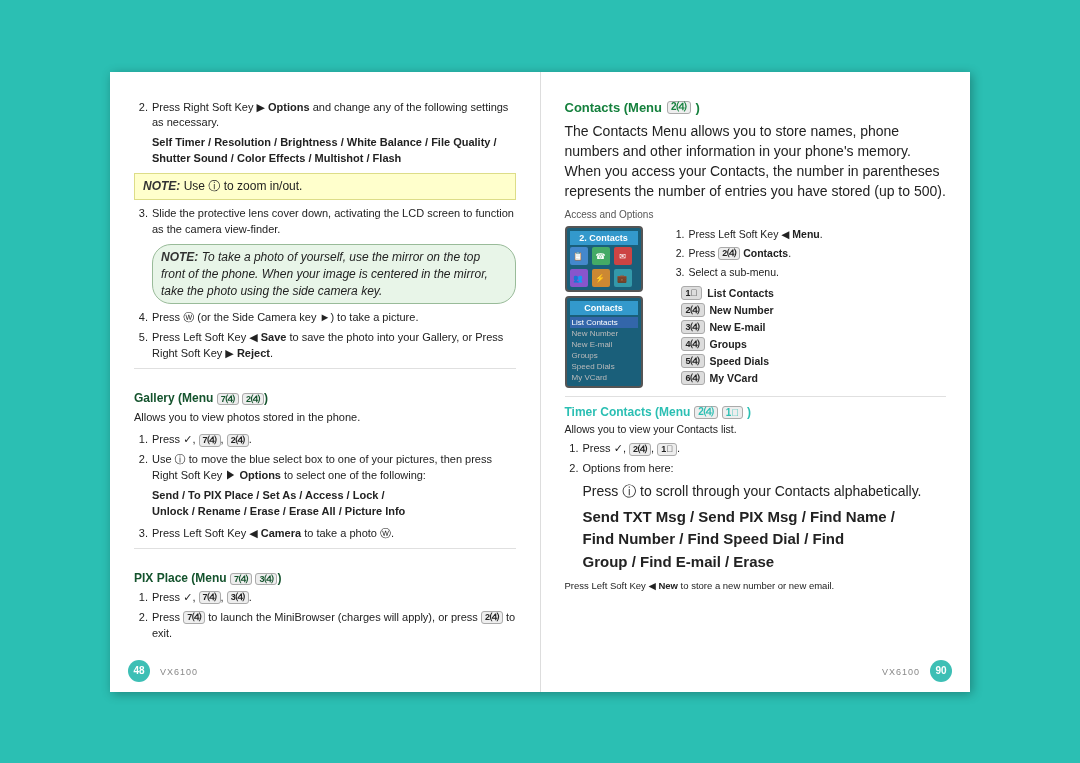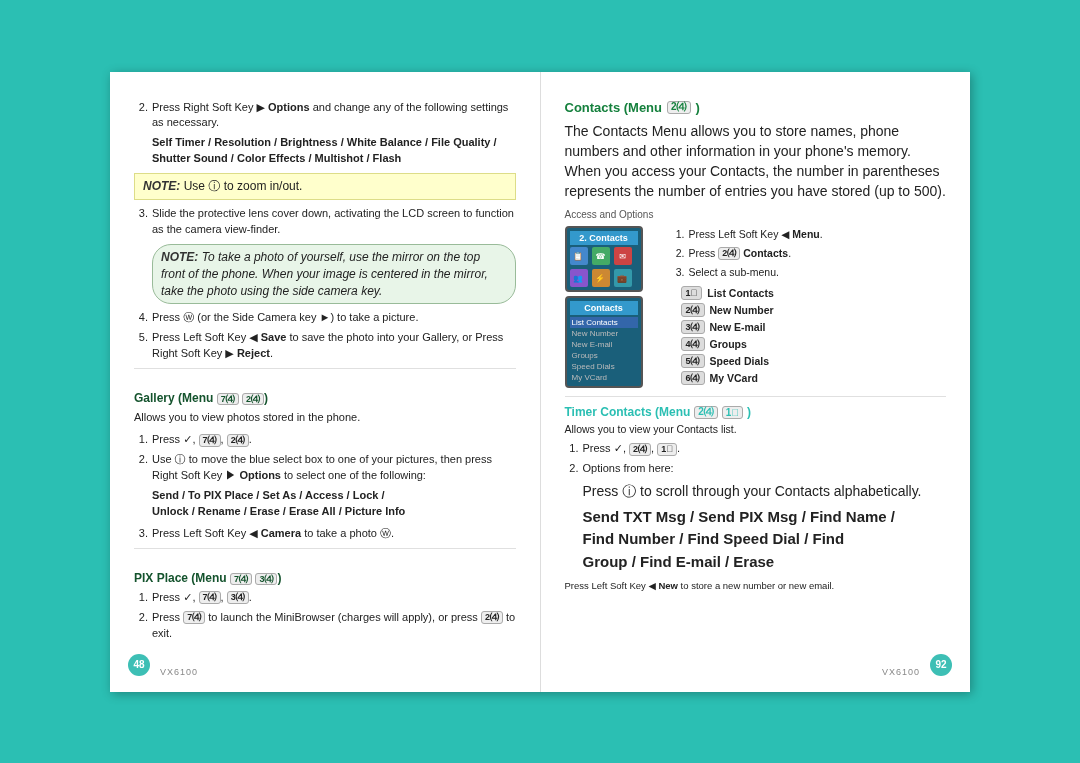--- a/index.html
+++ b/index.html
@@ -33,21 +33,21 @@
       padding: 28px 24px 20px 24px;
       position: relative;
       background: white;
       overflow: hidden;
     }
     .page-left {
       border-right: 1px solid #ddd;
     }
     .page-number {
       position: absolute;
-      bottom: 16px;
+      bottom: 10px;
       font-size: 10px;
       color: #555;
       background: #3dbfb5;
       color: white;
       border-radius: 50%;
       width: 22px;
       height: 22px;
       display: flex;
       align-items: center;
       justify-content: center;
@@ -418,18 +418,18 @@
       </p>
       <p style="margin-left:18px;" class="send-options">
         Send TXT Msg / Send PIX Msg / Find Name /<br>
         Find Number / Find Speed Dial / Find<br>
         Group / Find E-mail / Erase
       </p>
       <p class="small-note" style="margin-top:5px;">
         Press Left Soft Key ◀ <span class="bold">New</span> to store a new number or new email.
       </p>
 
-      <div class="page-number">92</div>
+      <div class="page-number">90</div>
       <div class="page-model">VX6100</div>
     </div>
 
   </div>
 </div>
 
 </body></html>

